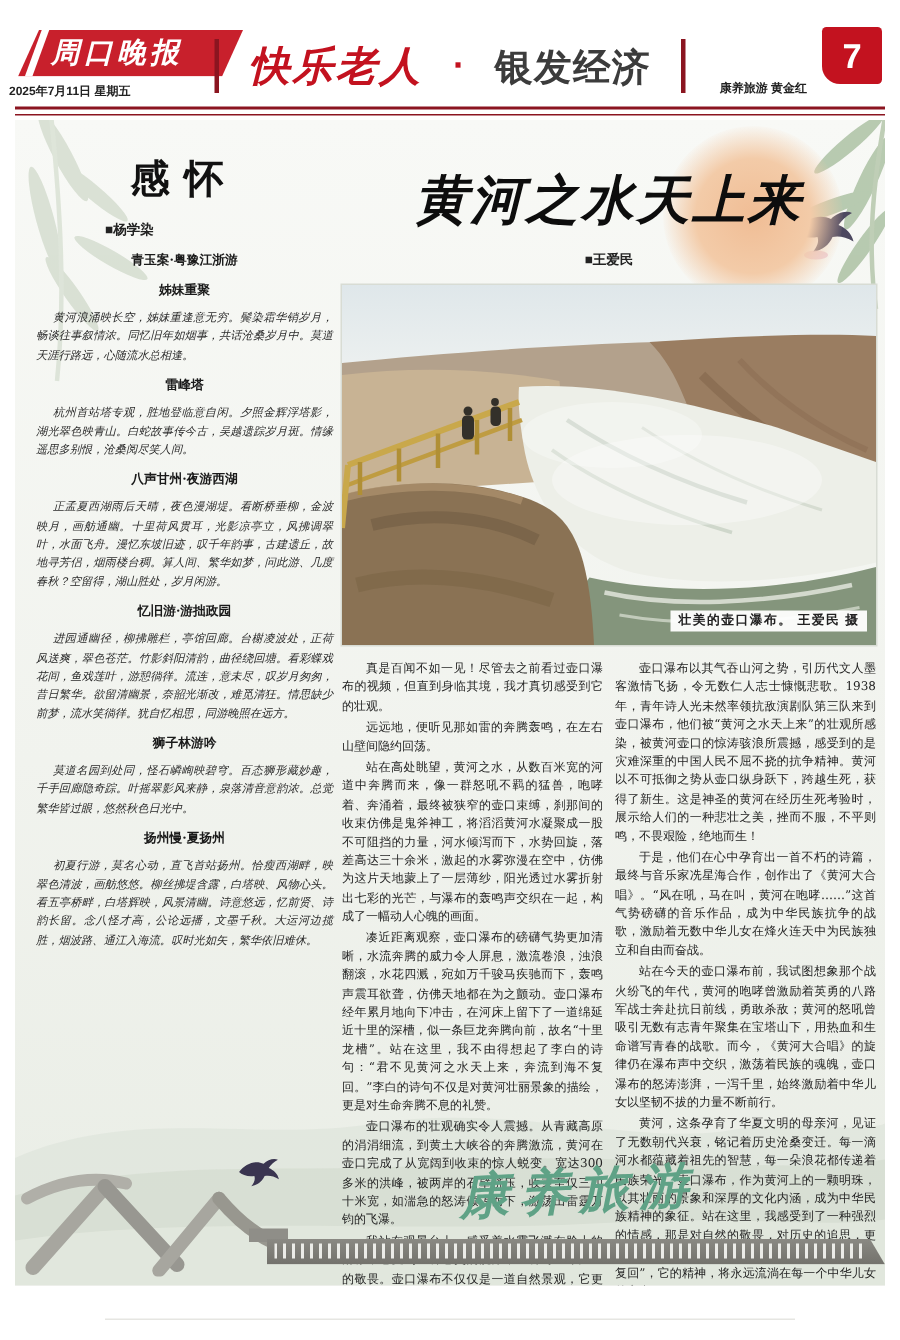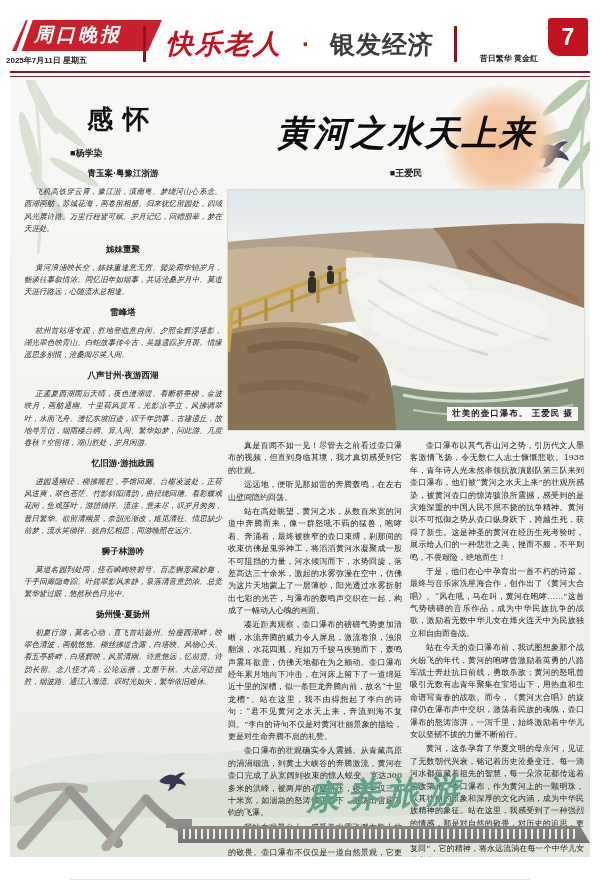--- a/index.html
+++ b/index.html
@@ -87,21 +87,21 @@
     <div class="logo-inner">周口晚报</div>
   </div>
   <div class="date">2025年7月11日 星期五</div>
   <div class="masthead">
     <span class="mh-bar"></span>
     <span class="mh-script">快乐老人</span>
     <span class="mh-sep">·</span>
     <span class="mh-rest">银发经济</span>
     <span class="mh-bar"></span>
   </div>
-  <div class="editor">昔日繁华 黄金红</div>
+  <div class="editor">康养旅游 黄金红</div>
   <div class="pagenum">7</div>
   <div class="rule-thick"></div>
   <div class="rule-thin"></div>
 
   <div class="content">
 
     <svg class="mountains" width="580" height="180" viewBox="0 0 580 180" preserveAspectRatio="none">
       <path d="M0 95 C80 60 160 85 240 72 C330 58 420 88 480 76 C530 68 560 80 580 72 L580 180 L0 180 Z" fill="#dde3da" opacity="0.65"></path>
       <path d="M0 120 C100 92 200 108 300 98 C400 88 500 108 580 96 L580 180 L0 180 Z" fill="#d2dacd" opacity="0.6"></path>
       <path d="M0 150 C120 132 260 146 400 138 C480 133 540 142 580 136 L580 180 L0 180 Z" fill="#e3e8df" opacity="0.8"></path>
@@ -130,21 +130,20 @@
       <ellipse cx="70" cy="92" rx="8" ry="3" fill="#e8c2cf" opacity="0.8"></ellipse>
     </svg>
 
     <div class="poetry">
       <div class="poetry-title">感怀</div>
       <div class="poetry-author">■杨学染</div>
       <div>
 
           <div class="poem">
             <div class="poem-title">青玉案·粤豫江浙游</div>
-            <div class="poem-body">飞机高铁穿云霄，豫江浙，滇南粤。梦绕河山心系念。西湖画舫，苏城花海，画卷留相册。归来犹忆留园处，四域风光展诗路。万里行程皆可赋。岁月记忆，回赠朋辈，梦在天涯处。</div>
           </div>
 
           <div class="poem">
             <div class="poem-title">姊妹重聚</div>
             <div class="poem-body">黄河浪涌映长空，姊妹重逢意无穷。鬓染霜华销岁月，畅谈往事叙情浓。同忆旧年如烟事，共话沧桑岁月中。莫道天涯行路远，心随流水总相逢。</div>
           </div>
 
           <div class="poem">
             <div class="poem-title">雷峰塔</div>
             <div class="poem-body">杭州首站塔专观，胜地登临意自闲。夕照金辉浮塔影，湖光翠色映青山。白蛇故事传今古，吴越遗踪岁月斑。情缘遥思多别恨，沧桑阅尽笑人间。</div>

